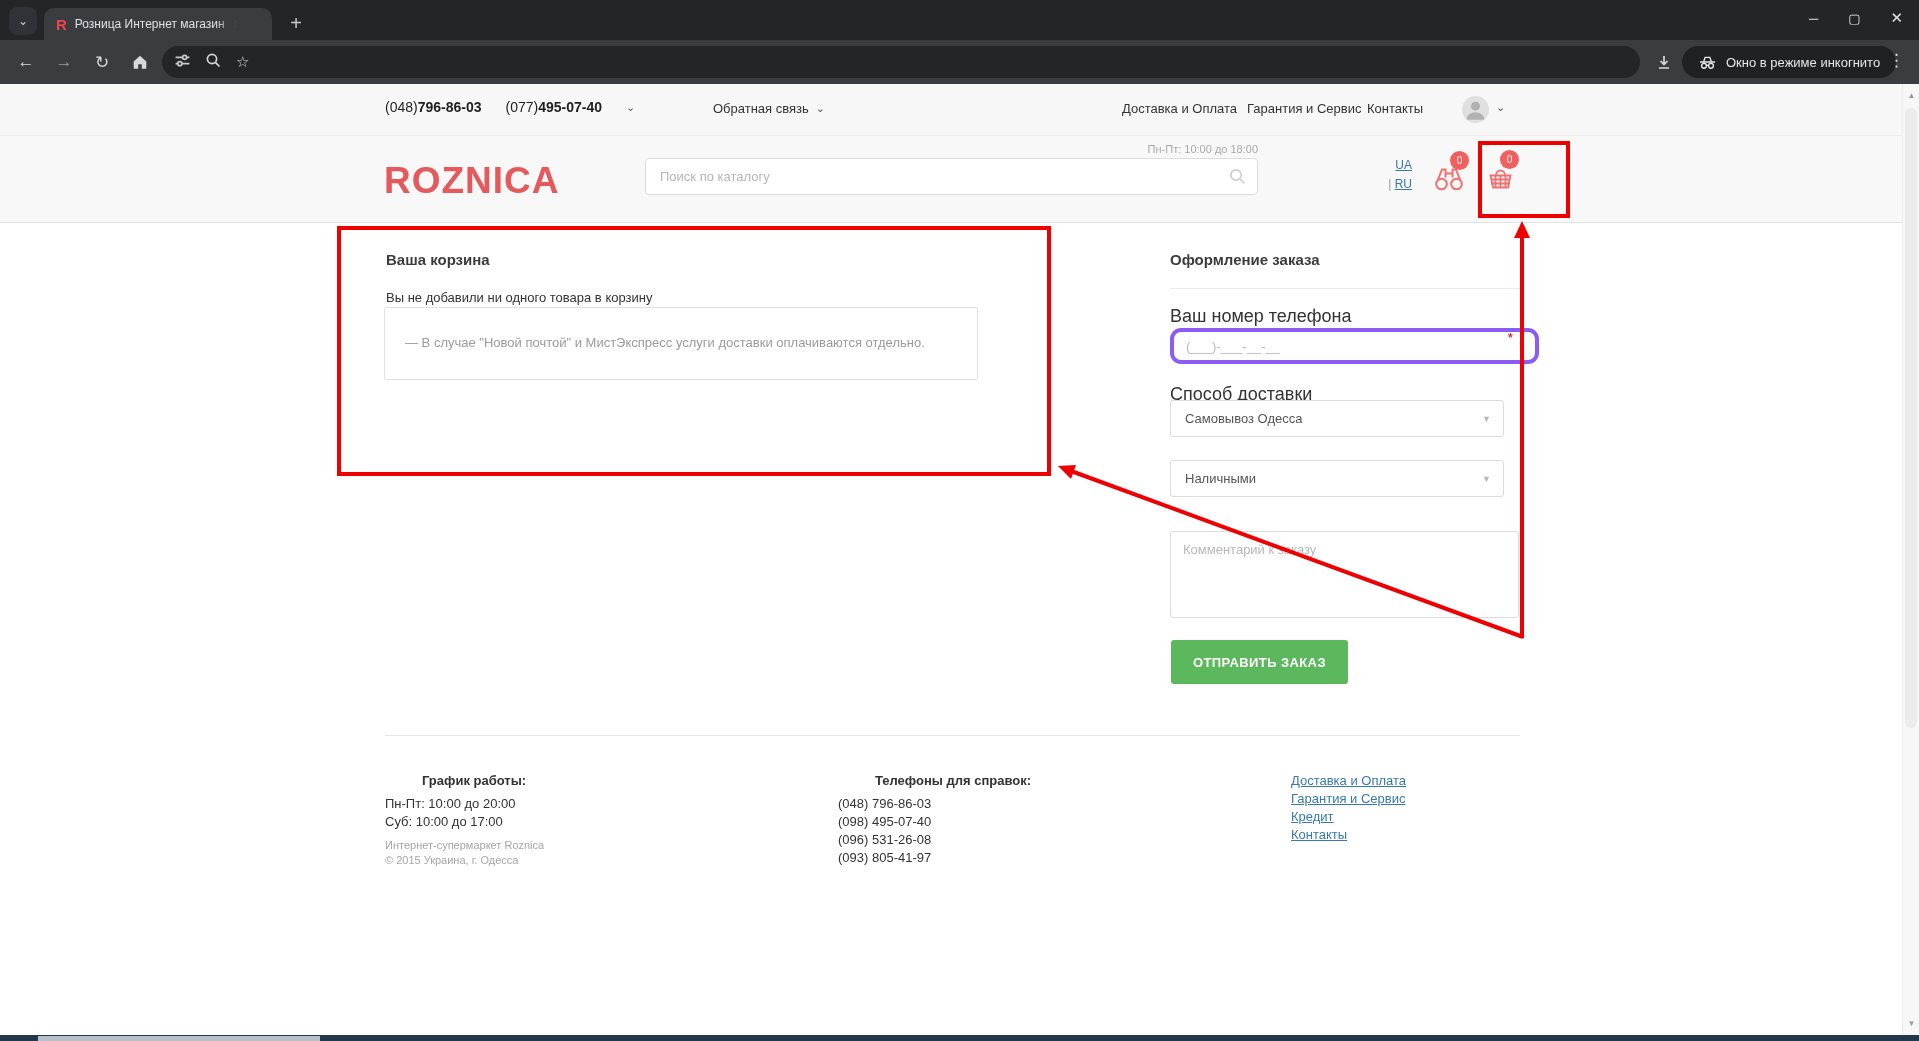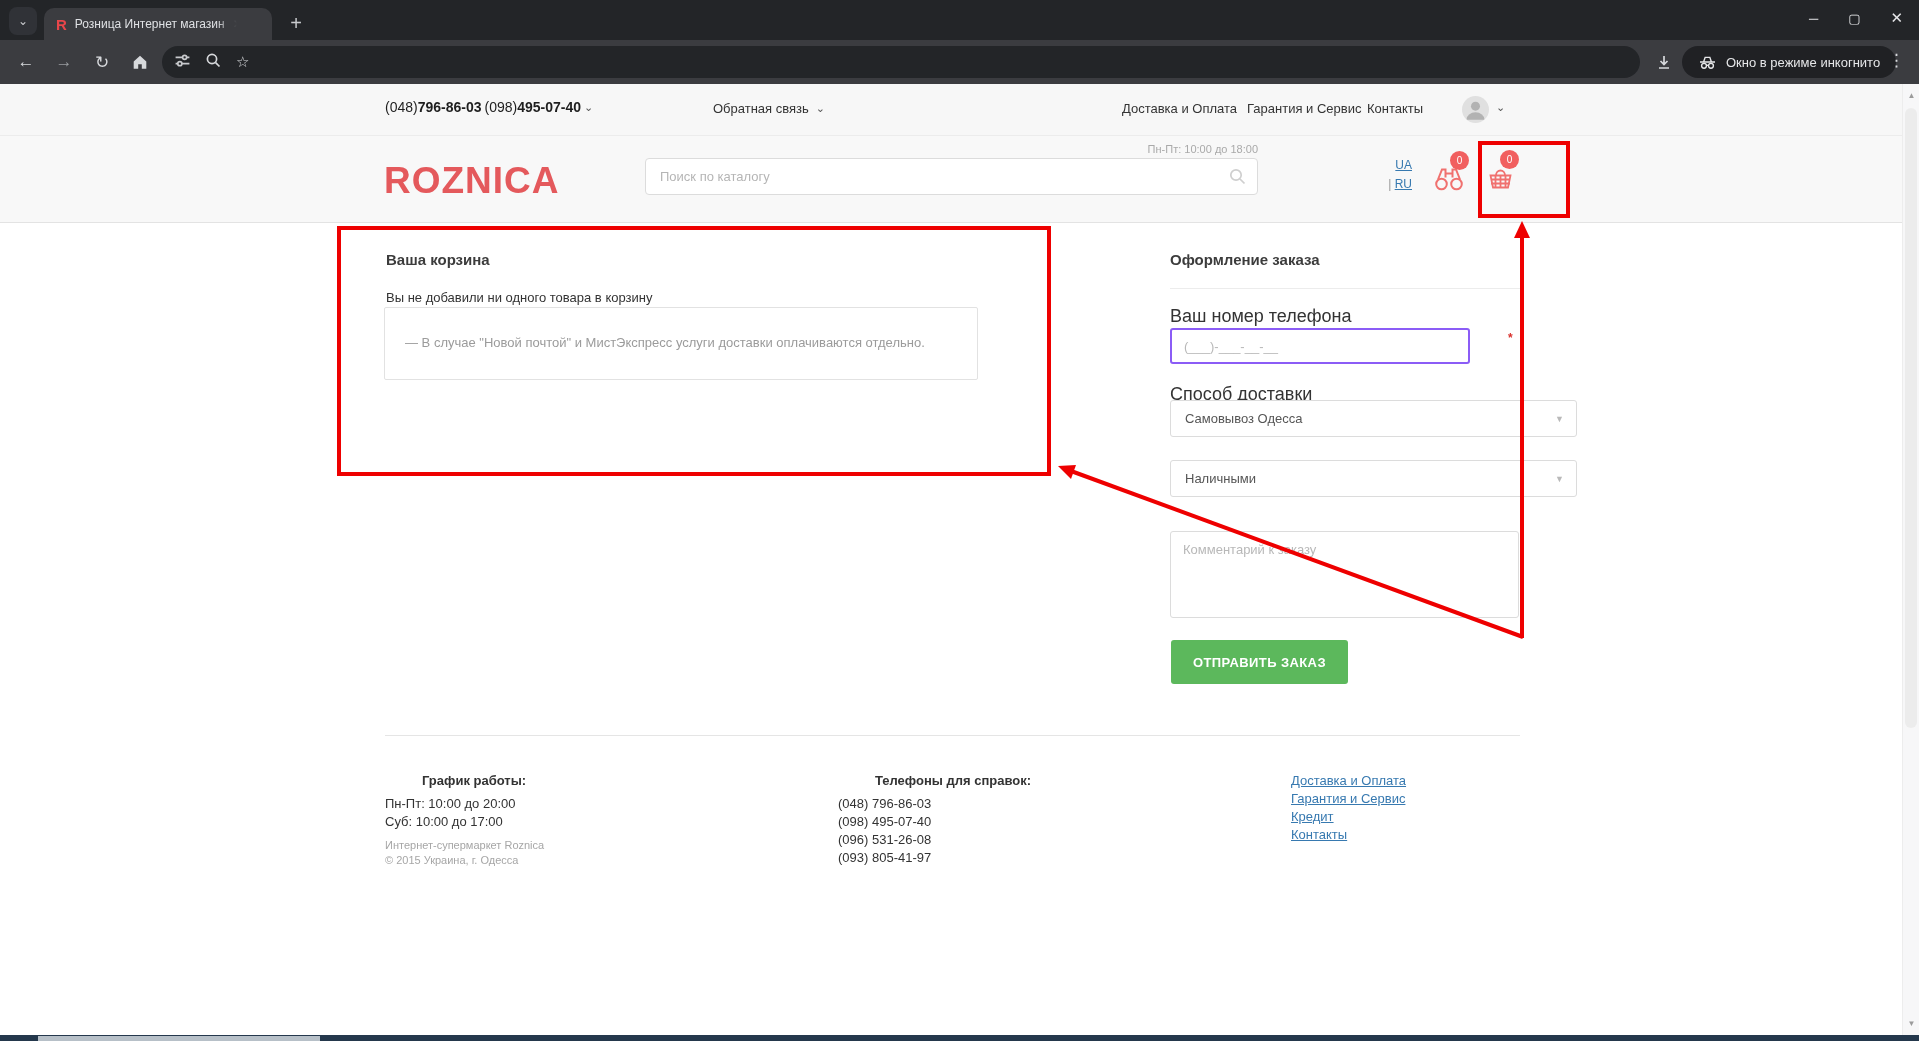--- a/index.html
+++ b/index.html
@@ -33,21 +33,21 @@
             border-radius:16px; display:flex; align-items:center; padding:0 12px; }
   .url-text { color:#dadce0; font-size:13.5px; margin-left:10px; flex:1; }
   .urlbar .right-ico { margin-left:14px; color:#d7d9dc; font-size:15px; }
   .dl-ico { position:absolute; left:1652px; top:10px; }
   .incog-pill { position:absolute; left:1682px; top:6px; height:32px; background:#202124; border-radius:16px;
                 display:flex; align-items:center; padding:0 16px; gap:9px; }
   .incog-pill span { color:#e6e7e9; font-size:13px; white-space:nowrap; }
   .dots { position:absolute; left:1888px; top:10px; color:#d7d9dc; font-size:17px; }
   
   .site-topbar { position:absolute; left:0; top:84px; width:1902px; height:52px; background:#f7f7f7; border-bottom:1px solid #ececec; }
-  .phones { position:absolute; left:385px; top:15px; font-size:14px; color:#1e1e1e; display:flex; gap:3px; align-items:center; }
+  .phones { position:absolute; left:385px; top:15px; font-size:14px; color:#1e1e1e; display:flex; gap:24px; align-items:center; }
   .phones b { font-weight:bold; }
   .chev { color:#555; font-size:11px; }
   .feedback { position:absolute; left:713px; top:17px; font-size:13px; color:#333; display:flex; gap:7px; align-items:center; }
   .topnav { position:absolute; top:17px; font-size:13px; color:#333; }
   .avatar { position:absolute; left:1462px; top:12px; width:27px; height:27px; border-radius:50%; background:#e0e0e0; overflow:hidden; }
   .avatar-chev { position:absolute; left:1496px; top:17px; }
   
   .site-header { position:absolute; left:0; top:136px; width:1902px; height:87px; background:#f8f8f8; border-bottom:1px solid #e3e3e3; }
   .logo { position:absolute; left:384px; top:24px; font-size:37px; font-weight:bold; letter-spacing:1px; color:#e4595c; }
   .hours { position:absolute; left:645px; top:7px; width:613px; text-align:right; font-size:11px; color:#a9a9a9; }
@@ -61,25 +61,25 @@
   .hdr-ico { position:absolute; }
   .badge { position:absolute; width:19px; height:19px; border-radius:50%; background:#f15f5f; color:#fff;
            font-size:10px; display:flex; align-items:center; justify-content:center; }
   
   .sec-title { position:absolute; font-size:15px; font-weight:bold; color:#3c3c3c; }
   .empty-msg { position:absolute; left:386px; top:290px; font-size:13px; color:#333; }
   .note-box { position:absolute; left:384px; top:307px; width:594px; height:73px; border:1px solid #e2e2e2; border-radius:2px; background:#fff; }
   .note-text { position:absolute; left:20px; top:27px; font-size:13px; color:#9b9b9b; }
   .form-divider { position:absolute; left:1170px; top:288px; width:350px; border-top:1px solid #ececec; }
   .form-label { position:absolute; left:1170px; font-size:18px; color:#333; }
-  .form-input { position:absolute; left:1170px; width:300px; height:36px; border:2px solid #8b5cf6; border-radius:3px; background:#fff; }
+  .form-input { position:absolute; left:1170px; width:369px; height:36px; border:4px solid #8b5cf6; border-radius:11px; background:#fff; }
   .form-input input { width:100%; height:100%; border:none; outline:none; padding:0 12px; font-size:13px; color:#555; font-family:inherit; background:transparent; }
   .form-input input::placeholder { color:#b8b8b8; }
   .req-mark { position:absolute; left:1508px; top:331px; color:#d9302c; font-size:12px; font-weight:bold; }
-  .select { position:absolute; left:1170px; width:407px; height:37px; border:1px solid #dcdcdc; border-radius:3px; background:#fff;
+  .select { position:absolute; left:1170px; width:334px; height:37px; border:1px solid #dcdcdc; border-radius:3px; background:#fff;
             display:flex; align-items:center; padding:0 14px; font-size:13px; color:#555; }
   .select .sel-chev { position:absolute; right:12px; color:#b9b9b9; font-size:9px; }
   .comment-area { position:absolute; left:1170px; top:531px; width:349px; height:87px; border:1px solid #dcdcdc; border-radius:3px; background:#fff; }
   .comment-area textarea { width:100%; height:100%; border:none; outline:none; resize:none; padding:10px 12px; font-size:13px; color:#555; font-family:inherit; background:transparent; }
   .comment-area textarea::placeholder { color:#b8b8b8; }
   .submit-btn { position:absolute; left:1171px; top:640px; width:177px; height:44px; background:#5cb85c; border:none; border-radius:3px;
                 color:#fff; font-size:13px; font-weight:bold; letter-spacing:0.4px; font-family:inherit; }
   
   .footer-divider { position:absolute; left:385px; top:735px; width:1135px; border-top:1px solid #e5e5e5; }
   .fcol { position:absolute; top:772px; font-size:13px; color:#333; }
@@ -159,21 +159,21 @@
         </svg>
       </span>
       <span>Окно в режиме инкогнито</span>
     </div>
     <span class="dots">⋮</span>
   </div>
 
   <div class="site-topbar">
     <div class="phones">
       <span><span>(048)</span><b>796-86-03</b></span>
-      <span><span>(098)</span><b>495-07-40</b></span>
+      <span><span>(077)</span><b>495-07-40</b></span>
       <span class="chev">⌄</span>
     </div>
     <div class="feedback">
       <span>Обратная связь</span>
       <span class="chev">⌄</span>
     </div>
     <span class="topnav" style="left:1122px;">Доставка и Оплата</span>
     <span class="topnav" style="left:1247px;">Гарантия и Сервис</span>
     <span class="topnav" style="left:1367px;">Контакты</span>
     <span class="avatar">

